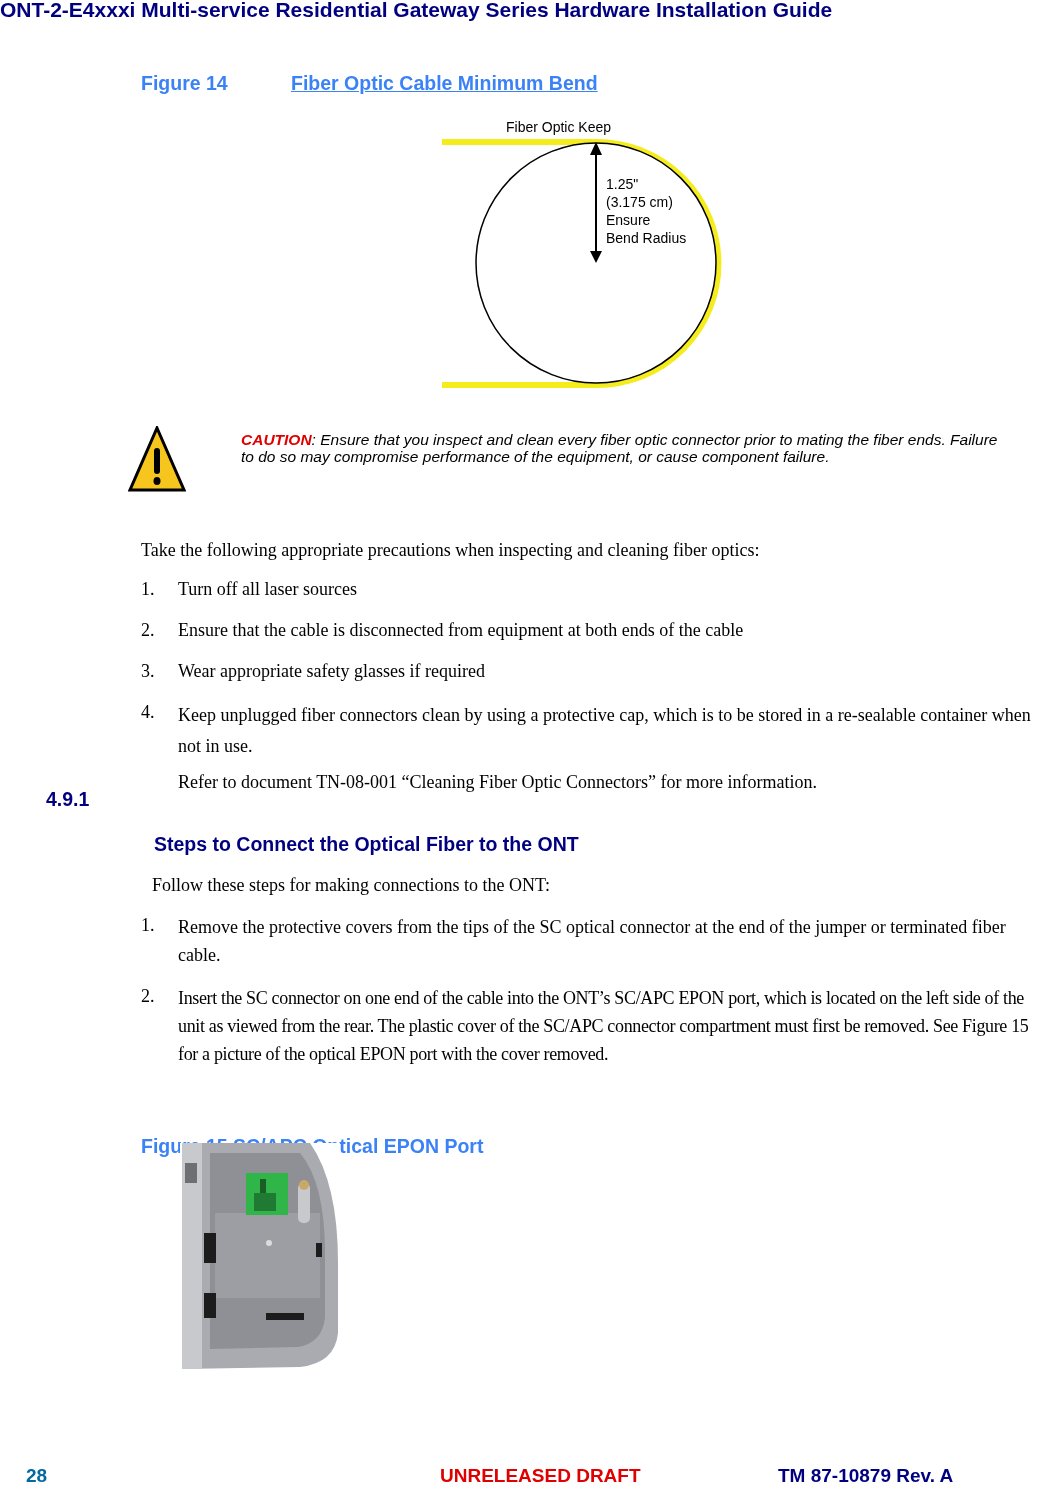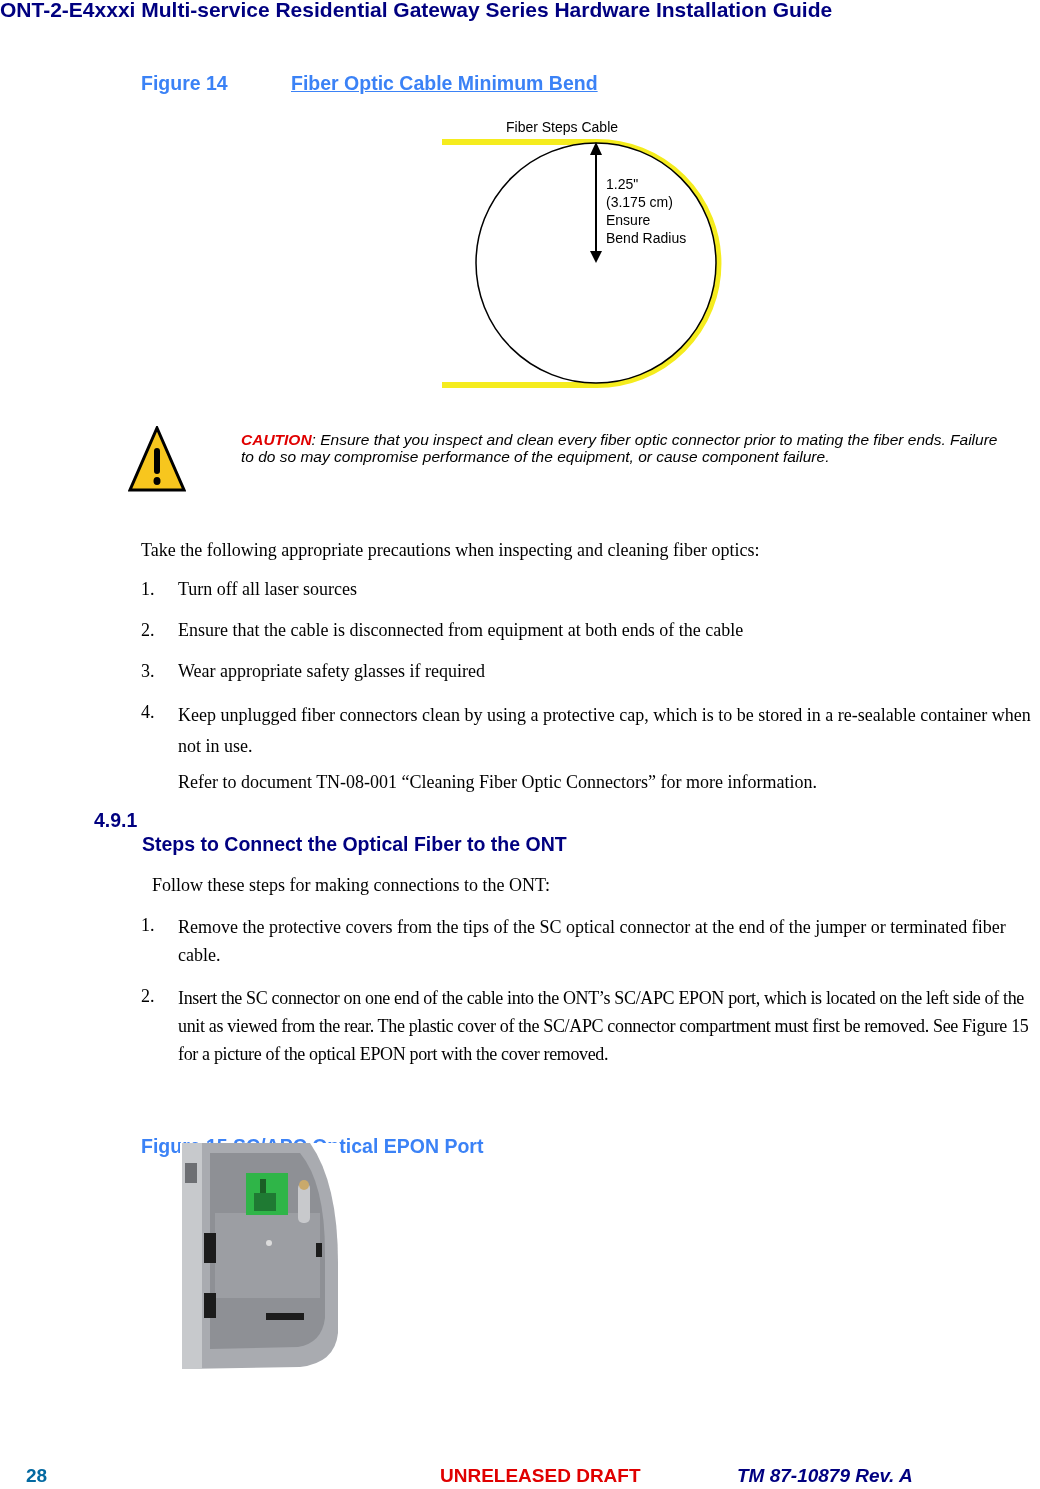--- a/index.html
+++ b/index.html
@@ -24,21 +24,21 @@
 <div class="abs figcap" style="left:291px; top:72px;text-decoration:underline;">Fiber Optic Cable Minimum Bend</div>
 
 <div class="abs" style="left:440px; top:115px; width:290px; height:280px;">
   <svg width="290" height="280" viewBox="0 0 290 280">
     <path d="M2,27 L157,27 A121,121 0 0 1 157,270 L2,270" fill="none" stroke="#f5ec1e" stroke-width="6"></path>
     <circle cx="156" cy="148" r="120" fill="#ffffff" stroke="#000" stroke-width="1.5"></circle>
     <line x1="156" y1="33" x2="156" y2="140" stroke="#000" stroke-width="2"></line>
     <polygon points="156,27 150,40 162,40" fill="#000"></polygon>
     <polygon points="156,148 150,136 162,136" fill="#000"></polygon>
   </svg>
-  <div class="abs" style="left:66px; top:4px; font-family:'Liberation Sans',sans-serif; font-size:14px;">Fiber Steps Cable</div>
+  <div class="abs" style="left:66px; top:4px; font-family:'Liberation Sans',sans-serif; font-size:14px;">Fiber Optic Keep</div>
   <div class="abs" style="left:166px; top:60px; font-family:'Liberation Sans',sans-serif; font-size:14px; line-height:18px;">
     <div>1.25"</div>
     <div>(3.175 cm)</div>
     <div>Ensure</div>
     <div>Bend Radius</div>
   </div>
 </div>
 
 <div class="abs" style="left:128px; top:426px; width:58px; height:66px;">
   <svg width="58" height="66" viewBox="0 0 58 66">
@@ -55,22 +55,22 @@
   <span class="li" style="top:577px;">Turn off all laser sources</span>
   <span class="num" style="top:618px;">2.</span>
   <span class="li" style="top:618px;">Ensure that the cable is disconnected from equipment at both ends of the cable</span>
   <span class="num" style="top:659px;">3.</span>
   <span class="li" style="top:659px;">Wear appropriate safety glasses if required</span>
   <span class="num" style="top:700px;">4.</span>
   <span class="li" style="top:700px; width:862px; line-height:31px;">Keep unplugged fiber connectors clean by using a protective cap, which is to be stored in a re-sealable container when not in use.</span>
 </div>
 <div class="abs body" style="left:178px; top:770px;">Refer to document TN-08-001 “Cleaning Fiber Optic Connectors” for more information.</div>
 
-<div class="abs sec" style="left:46px; top:809px;margin-left:48px;">4.9.1</div>
-<div class="abs sec" style="left:142px; top:833px;">Steps to Connect the Optical Fiber to the ONT</div>
+<div class="abs sec" style="left:46px; top:788px;">4.9.1</div>
+<div class="abs sec" style="left:154px; top:833px;">Steps to Connect the Optical Fiber to the ONT</div>
 <div class="abs body" style="left:141px; top:873px;margin-left:11px;">Follow these steps for making connections to the ONT:</div>
 <div class="body">
   <span class="num" style="top:913px;">1.</span>
   <span class="li" style="top:913px; width:860px; line-height:28px;">Remove the protective covers from the tips of the SC optical connector at the end of the jumper or terminated fiber cable.</span>
   <span class="num" style="top:984px;">2.</span>
   <span class="li" style="top:984px; width:862px; line-height:28px; letter-spacing:-0.35px;">Insert the SC connector on one end of the cable into the ONT’s SC/APC EPON port, which is located on the left side of the unit as viewed from the rear. The plastic cover of the SC/APC connector compartment must first be removed. See Figure 15 for a picture of the optical EPON port with the cover removed.</span>
 </div>
 
 <div class="abs figcap" style="left:141px; top:1095px;margin-top:40px;">Figure 15 SC/APC Optical EPON Port</div>
 
@@ -90,13 +90,13 @@
     <rect x="24" y="150" width="12" height="25" fill="#1c1c1c"></rect>
     <rect x="136" y="100" width="6" height="14" fill="#1c1c1c"></rect>
     <rect x="86" y="170" width="38" height="7" fill="#1c1c1c"></rect>
     <circle cx="89" cy="100" r="3" fill="#dcdcdc"></circle>
     <rect x="5" y="20" width="12" height="20" fill="#6d6f73"></rect>
   </svg>
 </div>
 
 <div class="abs footer" style="left:26px; top:1465px; color:#0369a1;">28</div>
 <div class="abs footer" style="left:440px; top:1465px; color:#e00000;text-align:center;">UNRELEASED DRAFT</div>
-<div class="abs footer" style="left:737px; top:1465px; color:#000080;font-style:italic;">TM 87-10879 Rev. A</div>
+<div class="abs footer" style="left:778px; top:1465px; color:#000080;">TM 87-10879 Rev. A</div>
 
 </body></html>

